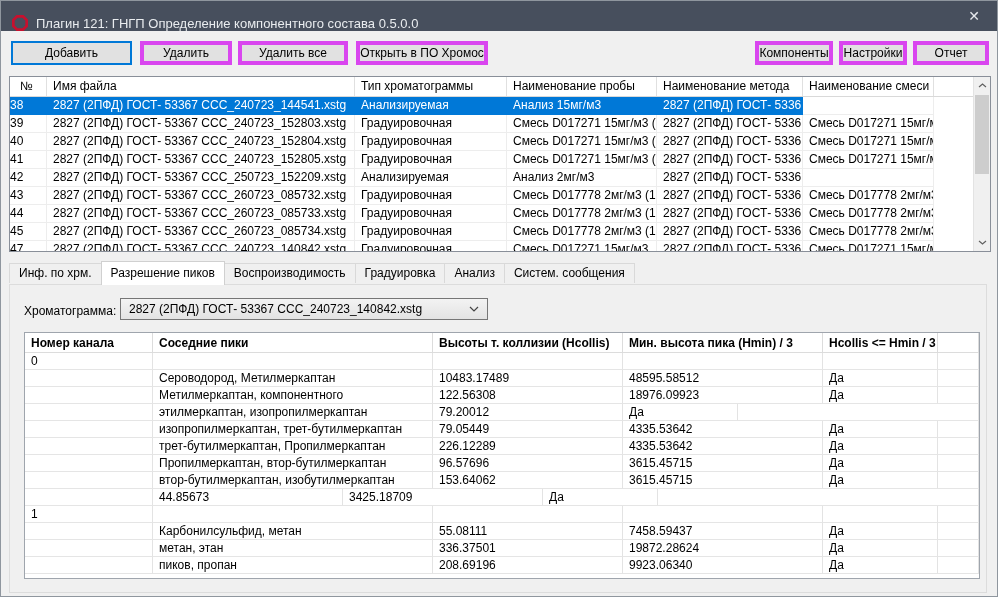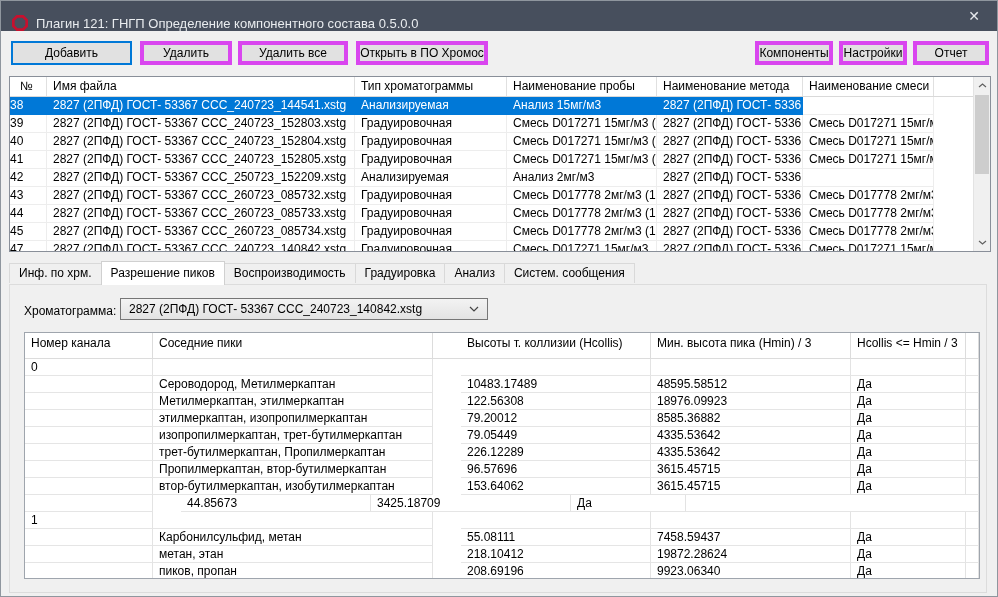--- a/index.html
+++ b/index.html
@@ -59,29 +59,29 @@
   
   .chrom-label{position:absolute;left:14px;top:19px;font-size:12px;}
   .combobox{position:absolute;left:110px;top:13px;width:368px;height:22px;
     border:1px solid #767676;background:linear-gradient(#f3f3f3,#e3e3e3);
     display:flex;align-items:center;padding-left:8px;font-size:12px;}
   .combobox .val{flex:1;white-space:nowrap;overflow:hidden;}
   .combobox .chev{flex:none;margin-right:8px;display:flex;align-items:center;}
   
   .peaks-table{position:absolute;left:14px;top:47px;width:956px;height:247px;background:#fff;
     border:1px solid #9fa5ad;display:flex;flex-direction:column;overflow:hidden;}
-  .pt-header{display:flex;height:26px;border-bottom:1px solid #dcdcdc;flex:none;}
+  .pt-header{display:flex;height:20px;border-bottom:1px solid #dcdcdc;flex:none;font-weight:bold;}
   .ph{font-size:12px;line-height:21px;padding-left:6px;border-right:1px solid #dcdcdc;
     white-space:nowrap;overflow:hidden;}
   .pr{display:flex;height:17px;}
   .pc{font-size:12px;line-height:16px;padding-left:6px;border-right:1px solid #e3e3e3;
     border-bottom:1px solid #e5e5e5;white-space:nowrap;overflow:hidden;}
   .p0{width:128px;flex:none;}
   .p1{width:280px;flex:none;}
-  .p2{width:190px;flex:none;margin-left:28px;}
+  .p2{width:190px;flex:none;}
   .p3{width:200px;flex:none;}
   .p4{width:115px;flex:none;}
 </style>
 </head>
 <body>
 
 <div class="window">
 
   <div class="titlebar">
     <span class="app-icon">
@@ -256,31 +256,30 @@
           <div class="pr">
             <div class="pc p0"></div>
             <div class="pc p1">Сероводород, Метилмеркаптан</div>
             <div class="pc p2">10483.17489</div>
             <div class="pc p3">48595.58512</div>
             <div class="pc p4">Да</div>
             <div class="pc fillcol"></div>
           </div>
           <div class="pr">
             <div class="pc p0"></div>
-            <div class="pc p1">Метилмеркаптан, этилмеркаптан</div>
+            <div class="pc p1">Метилмеркаптан, компонентного</div>
             <div class="pc p2">122.56308</div>
             <div class="pc p3">18976.09923</div>
             <div class="pc p4">Да</div>
             <div class="pc fillcol"></div>
           </div>
           <div class="pr">
             <div class="pc p0"></div>
             <div class="pc p1">этилмеркаптан, изопропилмеркаптан</div>
             <div class="pc p2">79.20012</div>
-            <div class="pc p3">8585.36882</div>
             <div class="pc p4">Да</div>
             <div class="pc fillcol"></div>
           </div>
           <div class="pr">
             <div class="pc p0"></div>
             <div class="pc p1">изопропилмеркаптан, трет-бутилмеркаптан</div>
             <div class="pc p2">79.05449</div>
             <div class="pc p3">4335.53642</div>
             <div class="pc p4">Да</div>
             <div class="pc fillcol"></div>
@@ -328,21 +327,21 @@
             <div class="pc p0"></div>
             <div class="pc p1">Карбонилсульфид, метан</div>
             <div class="pc p2">55.08111</div>
             <div class="pc p3">7458.59437</div>
             <div class="pc p4">Да</div>
             <div class="pc fillcol"></div>
           </div>
           <div class="pr">
             <div class="pc p0"></div>
             <div class="pc p1">метан, этан</div>
-            <div class="pc p2">218.10412</div>
+            <div class="pc p2">336.37501</div>
             <div class="pc p3">19872.28624</div>
             <div class="pc p4">Да</div>
             <div class="pc fillcol"></div>
           </div>
           <div class="pr">
             <div class="pc p0"></div>
             <div class="pc p1">пиков, пропан</div>
             <div class="pc p2">208.69196</div>
             <div class="pc p3">9923.06340</div>
             <div class="pc p4">Да</div>

